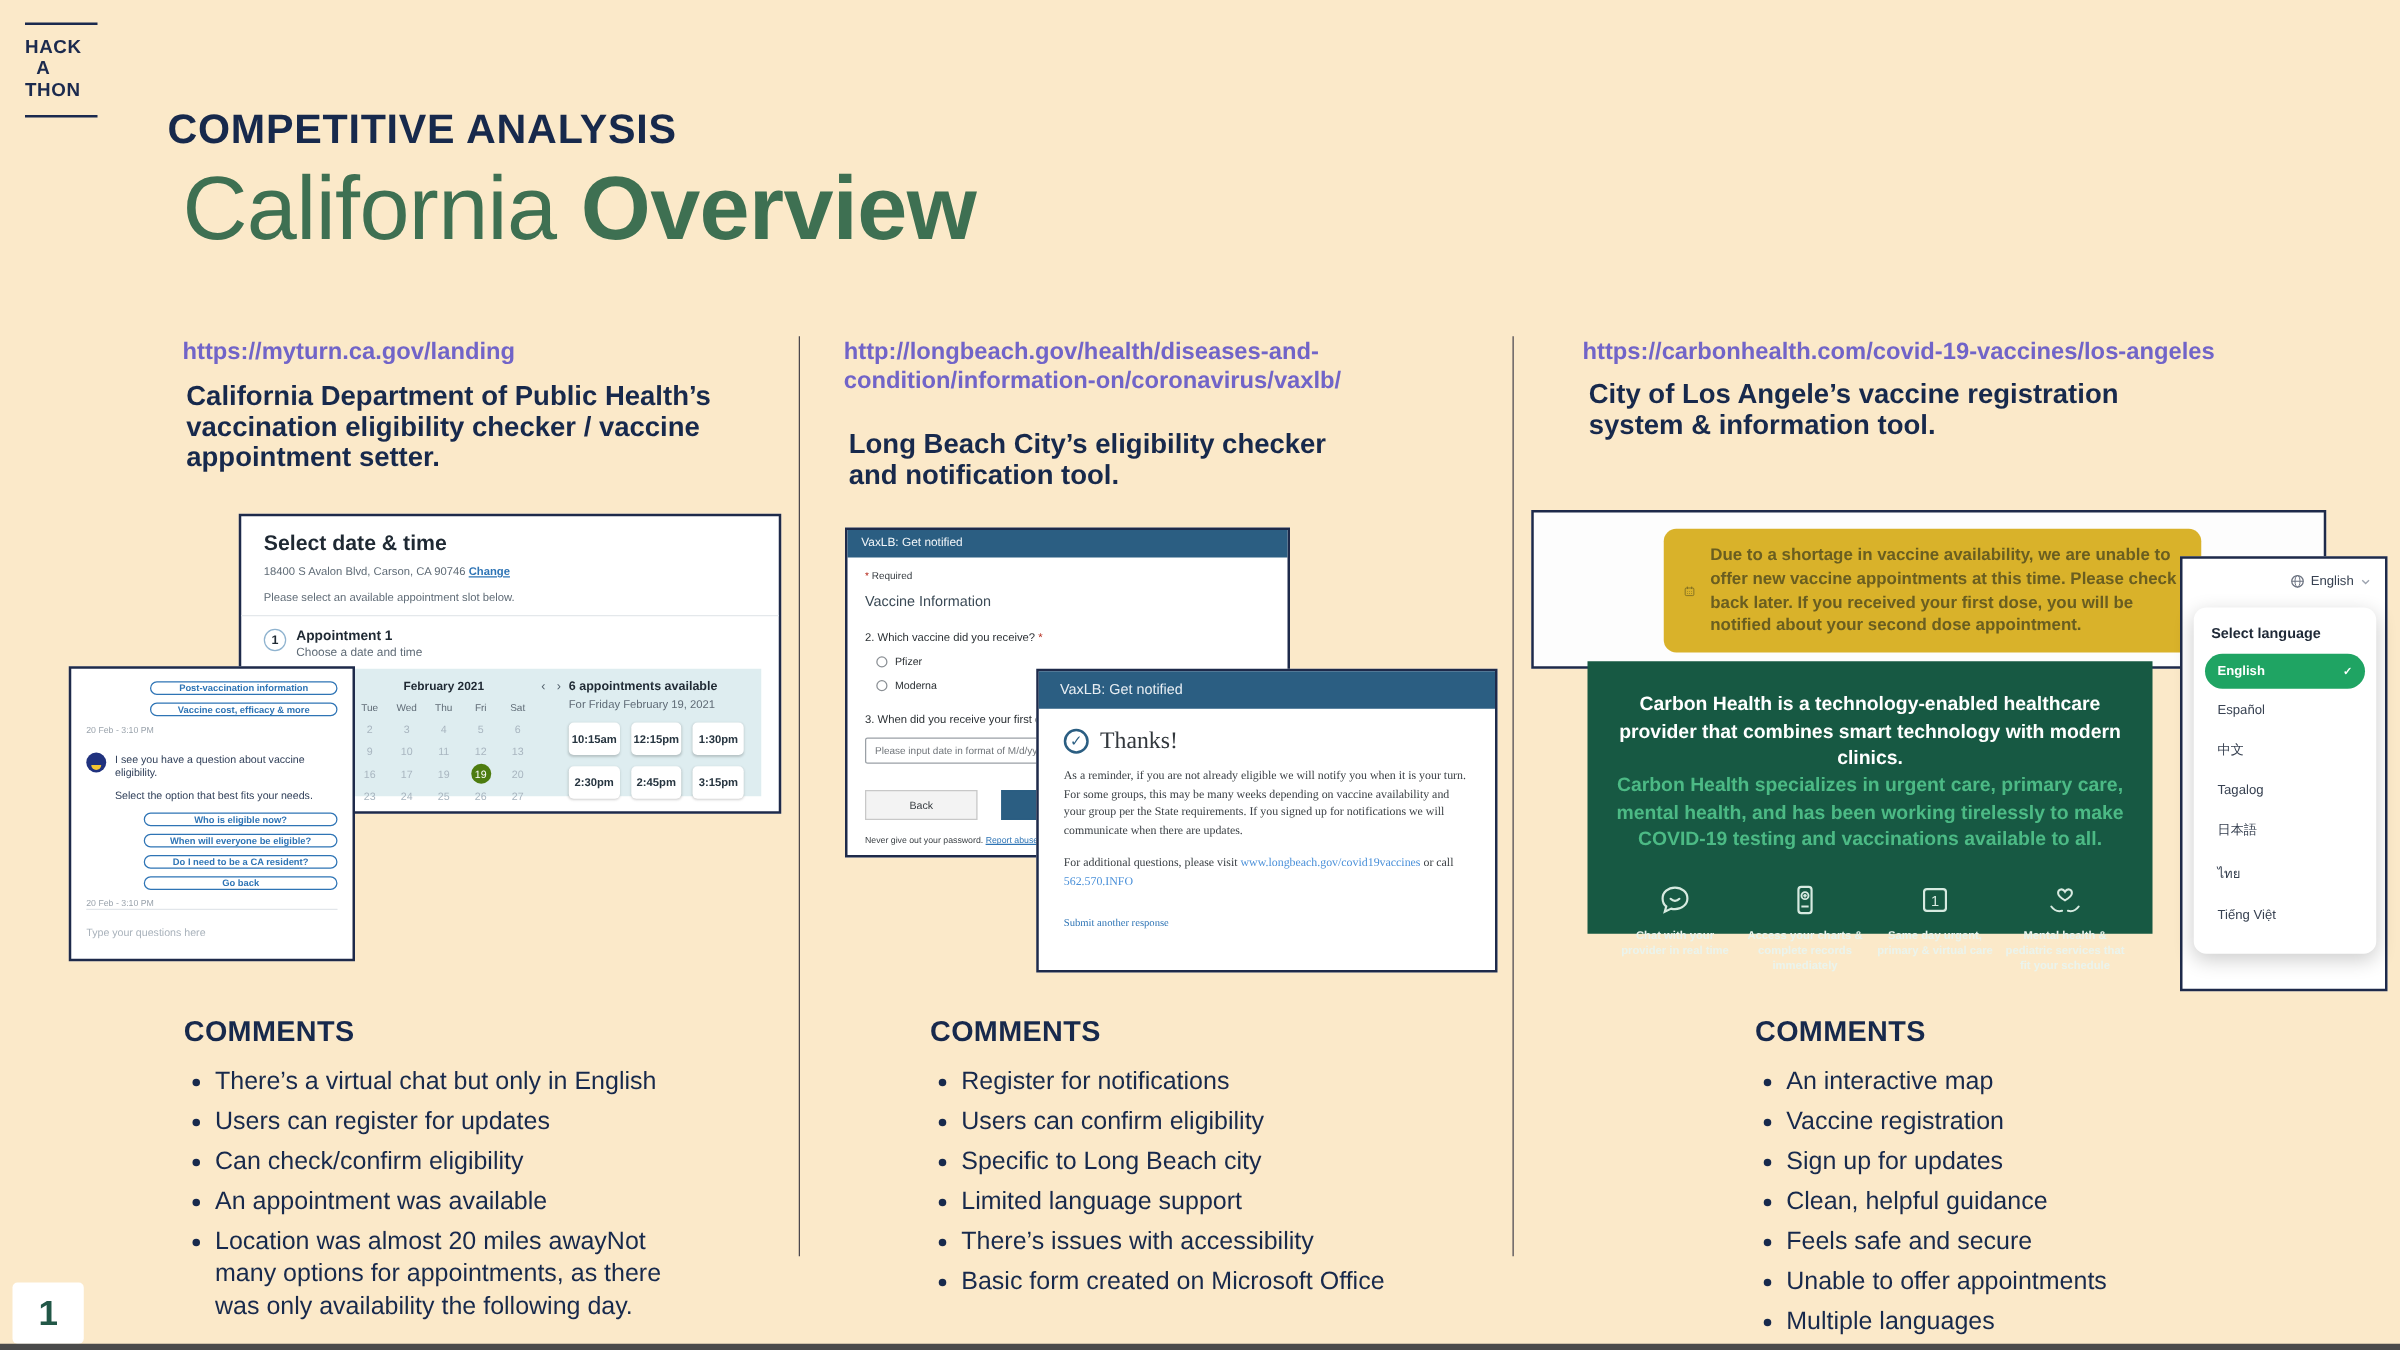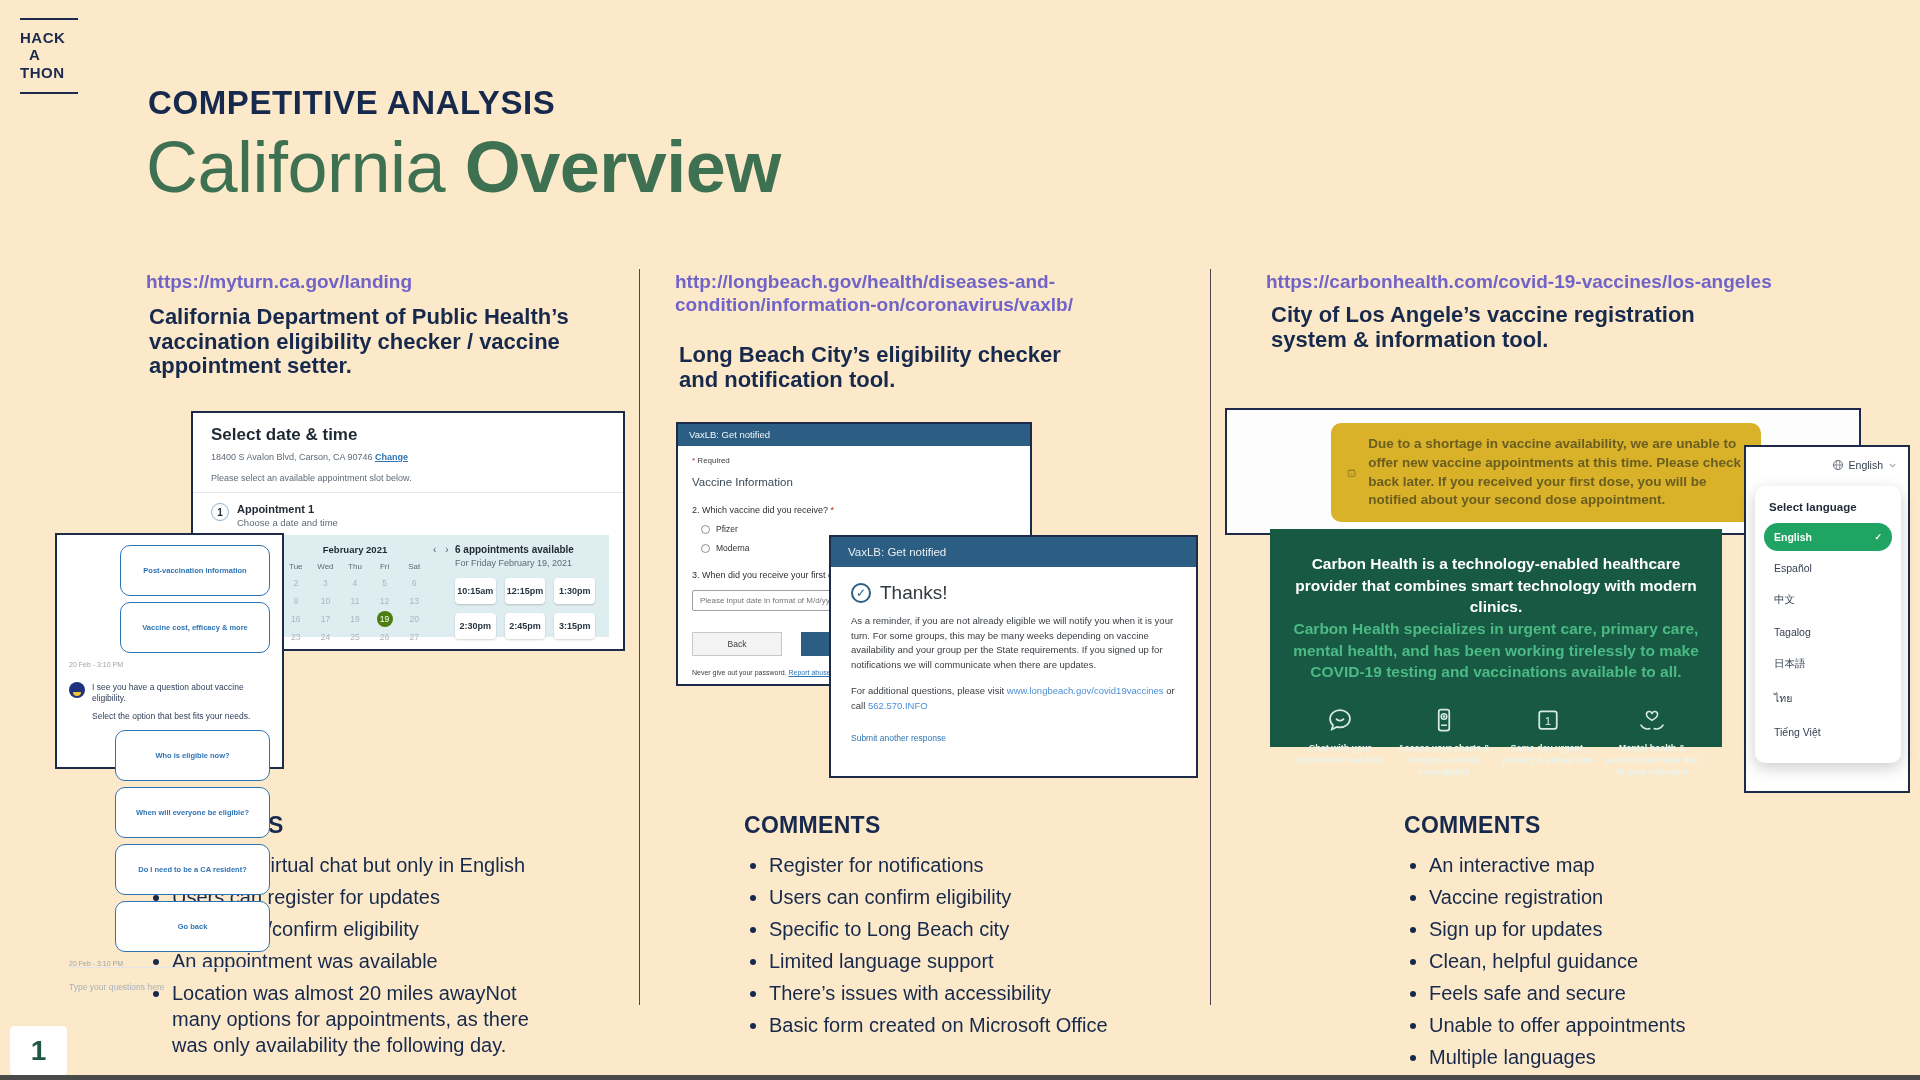--- a/index.html
+++ b/index.html
@@ -7,21 +7,21 @@
   .canvas {
     position:relative; width:1920px; height:1080px; overflow:hidden;
     background:#FBE9C9; font-family:"Liberation Sans", sans-serif; color:#1A2B50;
   }
   .abs { position:absolute; }
 
   
   .logo { left:20px; top:18px; width:58px; border-top:2px solid #1B2A4E; border-bottom:2px solid #1B2A4E;
           padding:9px 0 11px; color:#1B2A4E; font-size:15px; font-weight:600; line-height:1.15; letter-spacing:.5px; }
   .logo .mid { margin-left:9px; }
-  .kicker { left:148px; top:84px; font-size:33px; font-weight:700; letter-spacing:.6px; color:#17294C; }
+  .kicker { left:134px; top:84px; font-size:33px; font-weight:700; letter-spacing:.6px; color:#17294C; }
   .title { left:146px; top:126px; font-size:72px; color:#3E7052; letter-spacing:-.5px; }
   .title .bold { font-weight:700; }
 
   
   .vdiv { width:1px; background:#2B2B38; top:269px; height:736px; opacity:.85; }
   .bottom-strip { left:0; bottom:0; width:1920px; height:5px; background:#4A4A4A; }
   .page-plate { left:10px; top:1026px; width:57px; height:49px; background:#fff; border-radius:4px;
                 display:flex; align-items:center; justify-content:center; }
   .page-plate span { font-size:28px; font-weight:700; color:#225747; }
 
@@ -61,21 +61,21 @@
   .avail-sub { font-size:9px; color:#5F6B76; margin-top:3px; }
   .slots { display:grid; grid-template-columns:repeat(3,1fr); gap:9px; margin-top:10px; }
   .slot-btn { background:#fff; border-radius:4px; font-size:9px; font-weight:700; color:#273540; text-align:center;
               padding:8px 0; box-shadow:0 1px 2px rgba(0,0,0,.18); }
 
   
   #chat-card { left:55px; top:533px; width:229px; height:236px; z-index:2; }
   .chat-inner { position:absolute; inset:0; padding:10px 12px 0; display:flex; flex-direction:column; }
   .qr-stack { align-self:flex-end; width:150px; display:flex; flex-direction:column; gap:6px; }
   .chat-pill { border:1px solid #2E74B5; color:#2E74B5; border-radius:10px; font-size:7.5px; font-weight:700;
-               text-align:center; padding:20px 6px; background:#fff; }
+               text-align:center; padding:0 6px; background:#fff; }
   .chat-time { font-size:7px; color:#9AA3AC; margin-top:8px; }
   .msg-row { display:flex; gap:7px; margin-top:14px; }
   .avatar { width:16px; height:16px; border-radius:50%; background:#20327E; position:relative; flex:0 0 16px; }
   .avatar::after { content:""; position:absolute; bottom:2px; left:4px; width:8px; height:4px;
                    background:#F4C531; border-radius:0 0 8px 8px; }
   .msg-text { font-size:8.5px; color:#31405A; line-height:1.3; }
   .msg-text .l2 { display:block; margin-top:7px; }
   .opt-stack { margin:8px 0 0 46px; display:flex; flex-direction:column; gap:6px; }
   .chat-bottom { margin-top:auto; border-top:1px solid #E2E6EA; padding:8px 0 0; height:42px; }
   .chat-input { border:none; outline:none; width:100%; font-size:8.5px; color:#6B7680; font-family:inherit; background:transparent; }
@@ -98,21 +98,21 @@
   .form-btns { margin-top:21px; display:flex; gap:19px; }
   .btn { width:90px; text-align:center; font-size:8.5px; padding:6px 0; }
   .btn-back { background:#F3F3F3; border:1px solid #C8C8C8; color:#3B4045; }
   .btn-next { background:#2B5E82; border:1px solid #2B5E82; color:#fff; }
   .form-foot { margin-top:13px; font-size:7px; color:#3B4045; }
   .form-foot .link { color:#2E74B5; text-decoration:underline; }
 
   
   #thanks-card { left:829px; top:535px; width:369px; height:243px; z-index:2; }
   .thanks-header { height:30px; background:#2B5E82; color:#E8EEF3; font-size:11.5px; line-height:30px; padding-left:17px; }
-  .thanks-body-wrap { padding:15px 20px; }
+  .thanks-body-wrap { padding:15px 20px;font-family:Liberation Serif, serif; }
   .thanks-row { display:flex; align-items:center; gap:9px; }
   .check-circle { width:20px; height:20px; border:2px solid #2B5E82; border-radius:50%; color:#2B5E82;
                   font-size:12px; display:flex; align-items:center; justify-content:center; }
   .check-circle::before { content:"✓"; }
   .thanks-title { font-size:19px; color:#33383D; }
   .thanks-text { margin-top:10px; font-size:9.5px; color:#3B4045; line-height:1.55; }
   .thanks-more { margin-top:11px; font-size:9.5px; color:#3B4045; line-height:1.55; }
   .blue-link { color:#4A90D9; }
   .submit-link { margin-top:20px; font-size:8.5px; color:#2E74B5; }
 

